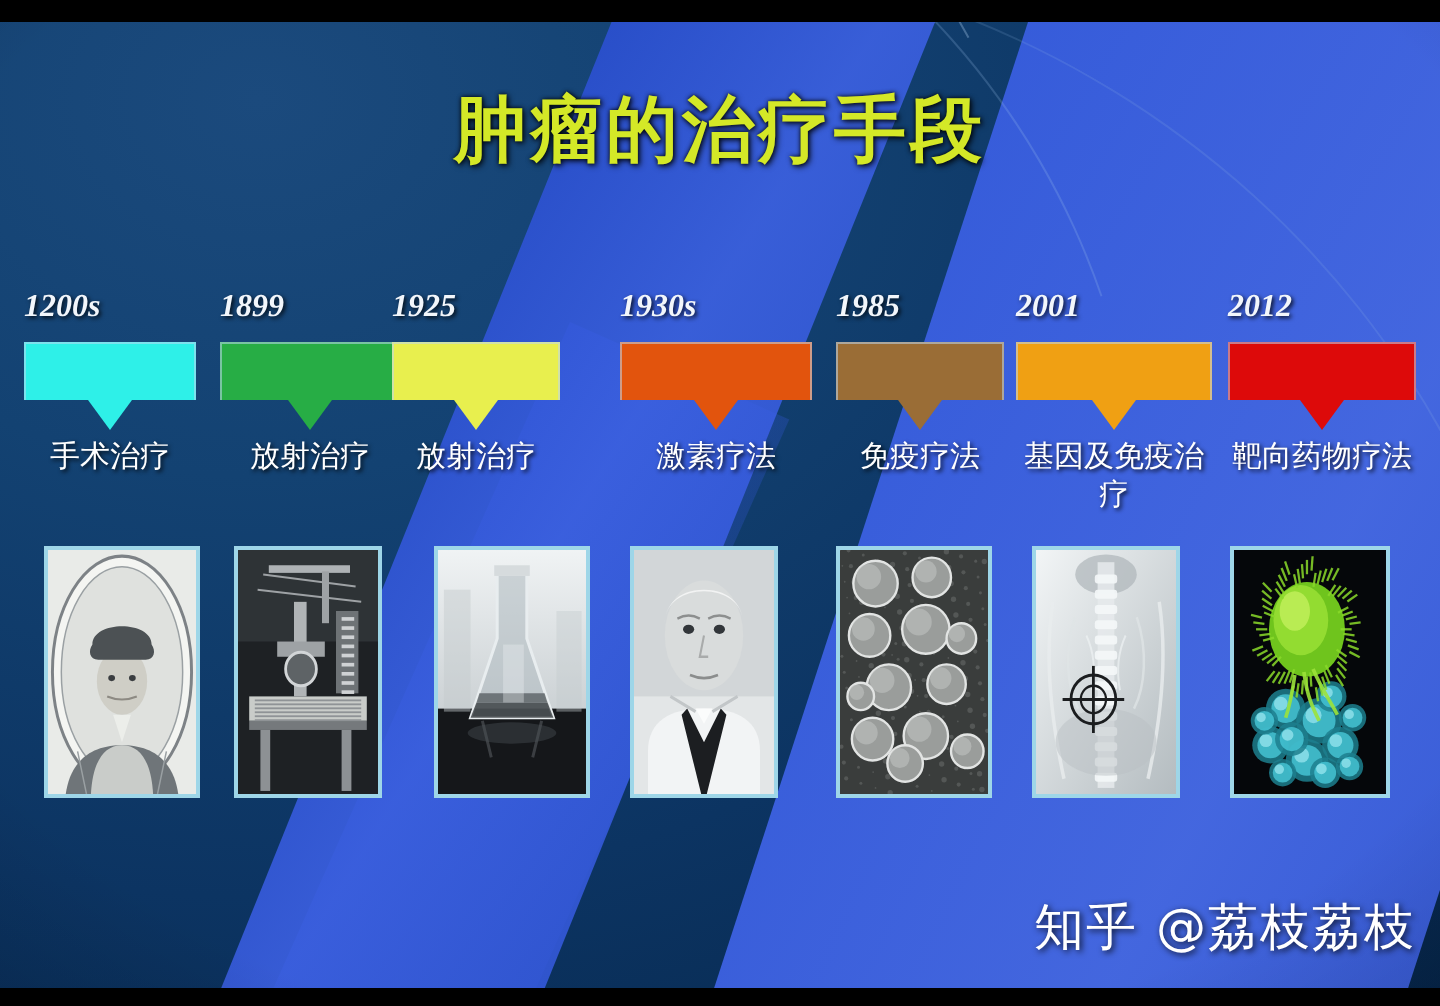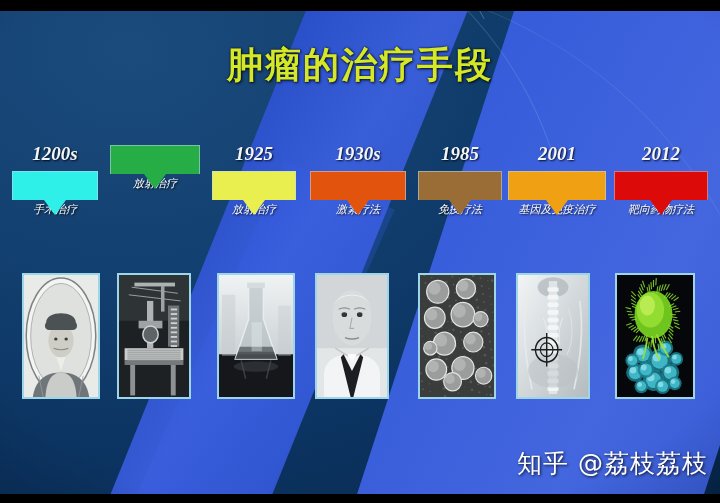--- a/index.html
+++ b/index.html
@@ -45,34 +45,34 @@
   
   #title{position:absolute;left:0;top:30px;width:720px;text-align:center;
          font-family:"DejaVu Sans","Liberation Sans",sans-serif;
          font-size:36px;font-weight:bold;letter-spacing:2px;color:#d4e827;
          text-shadow:0 0 2px rgba(0,0,0,.9),1px 1px 3px rgba(0,0,0,.8);z-index:20;}
 
   
   #timeline{position:absolute;left:0;top:130px;width:720px;height:130px;z-index:20;}
   .col{position:absolute;top:0;}
 
-  .year{text-align:center;font-family:"Liberation Serif","DejaVu Serif",serif;
-        font-style:italic;font-weight:bold;font-size:19px;color:#f2f6fb;
+  .year{text-align:left;font-family:"Liberation Serif","DejaVu Serif",serif;
+        font-style:italic;font-weight:bold;font-size:16px;color:#f2f6fb;
         text-shadow:1px 1px 2px rgba(0,0,0,.85);height:26px;line-height:26px;}
 
   .banner-wrap{position:relative;margin-top:4px;}
   .banner{height:29px;border:1px solid rgba(190,215,240,.55);
           border-bottom:none;box-sizing:border-box;}
   .notch{position:absolute;left:50%;top:29px;transform:translateX(-50%);
          width:0;height:0;border-left:11px solid transparent;
          border-right:11px solid transparent;}
 
-  .label{text-align:center;font-size:11px;color:#ffffff;
+  .label{margin-top:19px;text-align:center;font-size:15px;color:#ffffff;
          font-family:"DejaVu Sans","Liberation Sans",sans-serif;
-         line-height:19px;text-shadow:1px 1px 2px rgba(0,0,0,.9);font-style:italic;}
+         line-height:19px;text-shadow:1px 1px 2px rgba(0,0,0,.9);}
 
   
   #photos{position:absolute;left:0;top:262px;width:720px;height:130px;z-index:20;}
   .photo{position:absolute;top:0;height:126px;border:2px solid #9ed6e8;
          box-sizing:border-box;overflow:hidden;background:#cfd4d6;}
   .photo svg{display:block;width:100%;height:100%;}
 
   
   #watermark{position:absolute;right:12px;bottom:14px;z-index:30;
              font-family:"DejaVu Sans","Liberation Sans",sans-serif;
@@ -103,27 +103,28 @@
     <div id="timeline">
         <div class="col" style="left: 12px; width: 86px;">
           <div class="year">1200s</div>
           <div class="banner-wrap">
             <div class="banner" style="background: rgb(46, 240, 232);"></div>
             <div class="notch" style="border-top: 15px solid rgb(46, 240, 232);"></div>
           </div>
           <div class="label">手术治疗</div>
         </div>
         <div class="col" style="left: 110px; width: 90px;">
+          <div class="year">1899</div>
           <div class="banner-wrap">
             <div class="banner" style="background: rgb(39, 173, 69);"></div>
             <div class="notch" style="border-top: 15px solid rgb(39, 173, 69);"></div>
           </div>
           <div class="label">放射治疗</div>
         </div>
-        <div class="col" style="left: 212px; width: 84px;">
+        <div class="col" style="left: 196px; width: 84px;">
           <div class="year">1925</div>
           <div class="banner-wrap">
             <div class="banner" style="background: rgb(232, 239, 78);"></div>
             <div class="notch" style="border-top: 15px solid rgb(232, 239, 78);"></div>
           </div>
           <div class="label">放射治疗</div>
         </div>
         <div class="col" style="left: 310px; width: 96px;">
           <div class="year">1930s</div>
           <div class="banner-wrap">

